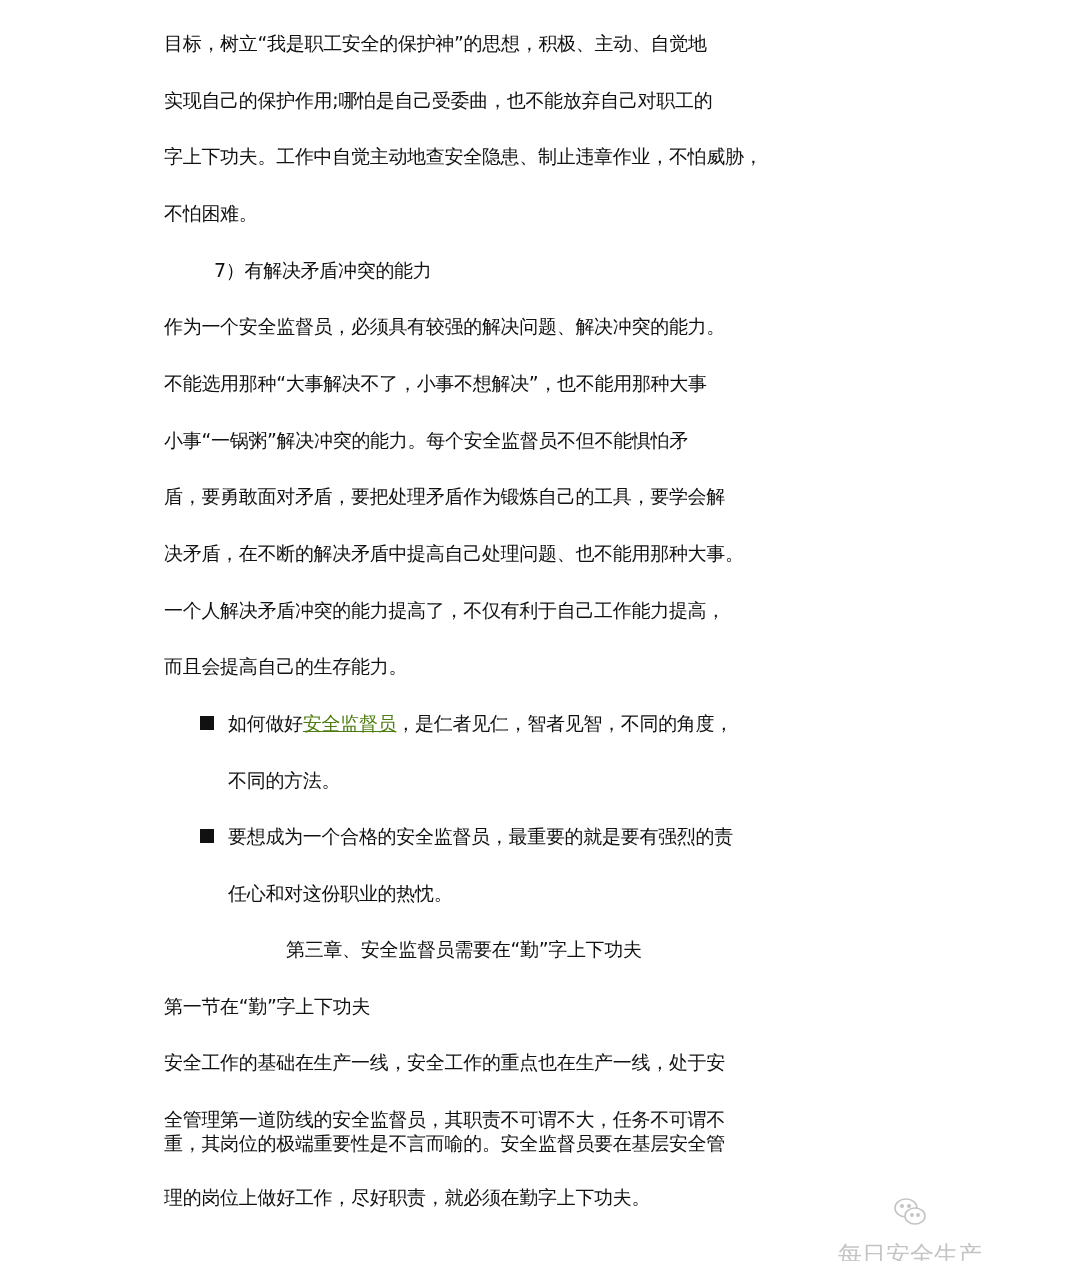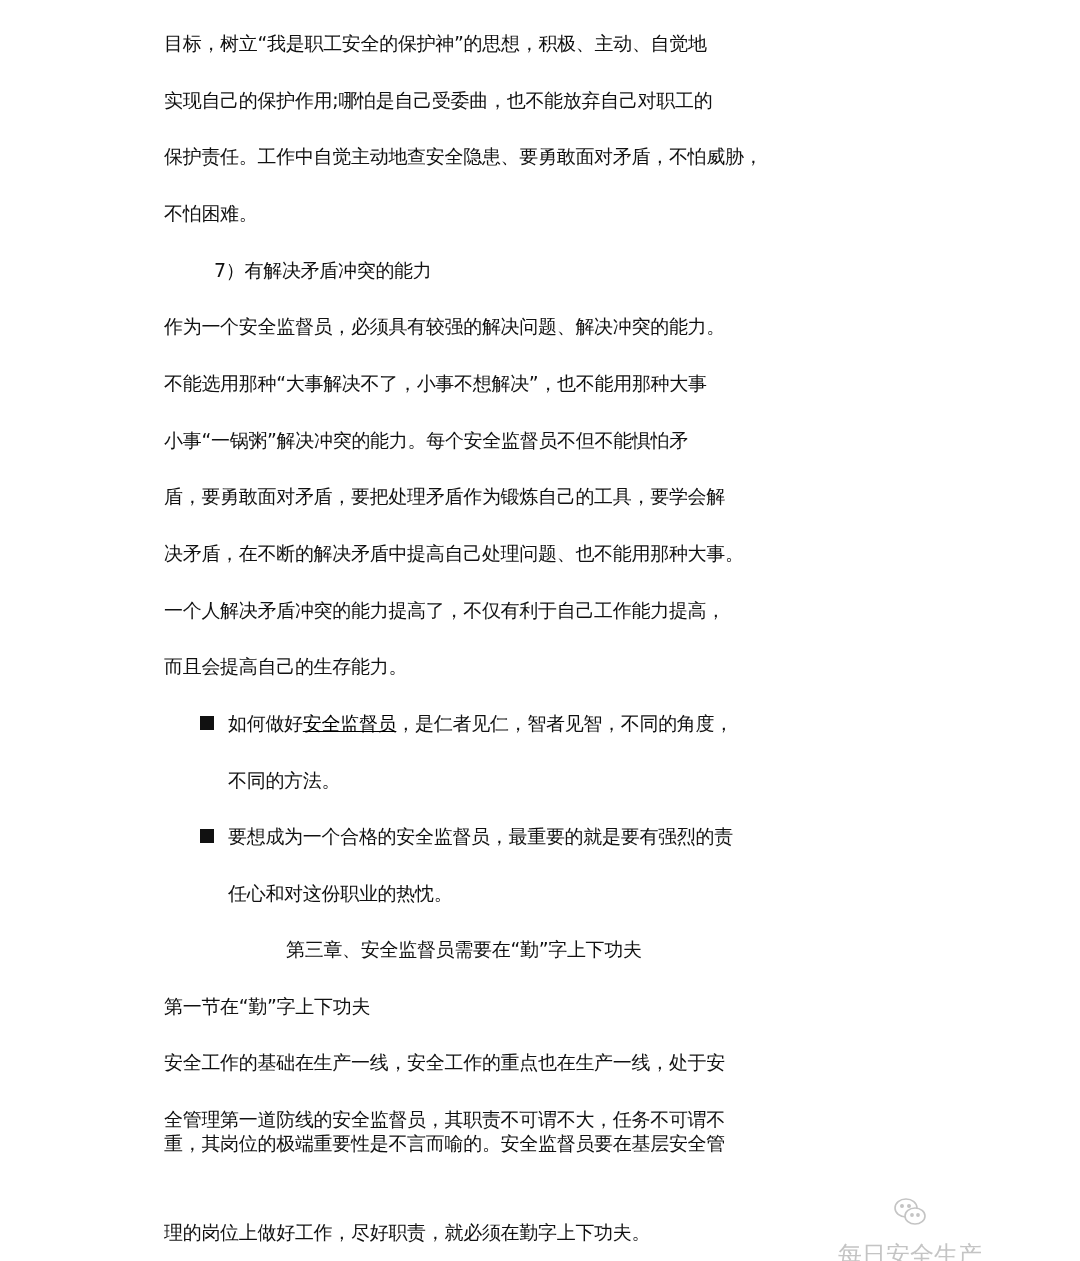--- a/index.html
+++ b/index.html
@@ -2,32 +2,32 @@
 <html><head>
 <meta charset="utf-8">
 <style>
   html, body { margin: 0; padding: 0; background: #ffffff; }
   body { width: 1080px; height: 1261px; position: relative; overflow: hidden;
          font-family: "DejaVu Sans", "Liberation Sans", sans-serif; color: #111; }
   .page { position: absolute; left: 164px; top: 0; width: 760px; }
   .line { position: absolute; left: 0; font-size: 19px; line-height: 30px; white-space: nowrap; letter-spacing: -0.3px; }
   .bold { font-weight: normal; }
   .bullet-box { position: absolute; width: 14px; height: 14px; background: #111; }
-  .link { color: #000000; text-decoration: underline; }
+  .link { color: #4d7c0f; text-decoration: underline; }
   .watermark { position: absolute; left: 838px; top: 1197px; display: flex; align-items: center; gap: 6px; color: #c4c4c4; font-size: 24px; flex-direction: column; }
   .watermark svg { width: 34px; height: 30px; }
 </style>
 </head>
 <body>
 
 <div class="page">
 
   <div class="line" style="top:28px">目标，树立“我是职工安全的保护神”的思想，积极、主动、自觉地</div>
   <div class="line" style="top:85px">实现自己的保护作用;哪怕是自己受委曲，也不能放弃自己对职工的</div>
-  <div class="line" style="top:141px">保护责任。工作中自觉主动地查安全隐患、要勇敢面对矛盾，不怕威胁，</div>
+  <div class="line" style="top:141px">字上下功夫。工作中自觉主动地查安全隐患、制止违章作业，不怕威胁，</div>
   <div class="line" style="top:198px">不怕困难。</div>
 
   <div class="line bold" style="top:255px; left:50px">7）有解决矛盾冲突的能力</div>
 
   <div class="line" style="top:311px">作为一个安全监督员，必须具有较强的解决问题、解决冲突的能力。</div>
   <div class="line" style="top:368px">不能选用那种“大事解决不了，小事不想解决”，也不能用那种大事</div>
   <div class="line" style="top:425px">小事“一锅粥”解决冲突的能力。每个安全监督员不但不能惧怕矛</div>
   <div class="line" style="top:481px">盾，要勇敢面对矛盾，要把处理矛盾作为锻炼自己的工具，要学会解</div>
   <div class="line" style="top:538px">决矛盾，在不断的解决矛盾中提高自己处理问题、也不能用那种大事。</div>
   <div class="line" style="top:595px">一个人解决矛盾冲突的能力提高了，不仅有利于自己工作能力提高，</div>
@@ -45,21 +45,21 @@
 
   <div class="line" style="top:934px; left:122px">
     <span class="bold">第三章</span><span>、安全监督员需要在“勤”字上下功夫</span>
   </div>
 
   <div class="line bold" style="top:991px">第一节在“勤”字上下功夫</div>
 
   <div class="line" style="top:1047px">安全工作的基础在生产一线，安全工作的重点也在生产一线，处于安</div>
   <div class="line" style="top:1104px">全管理第一道防线的安全监督员，其职责不可谓不大，任务不可谓不</div>
   <div class="line" style="top:1128px">重，其岗位的极端重要性是不言而喻的。安全监督员要在基层安全管</div>
-  <div class="line" style="top:1217px">理的岗位上做好工作，尽好职责，就必须在勤字上下功夫。</div>
+  <div class="line" style="top:1182px">理的岗位上做好工作，尽好职责，就必须在勤字上下功夫。</div>
 </div>
 
 <div class="watermark">
   <span>
     <svg viewBox="0 0 34 30" fill="none" stroke="#c4c4c4" stroke-width="1.6">
       <ellipse cx="13" cy="11" rx="11" ry="9"></ellipse>
       <ellipse cx="22" cy="19" rx="10" ry="8" fill="#fff"></ellipse>
       <circle cx="9" cy="9" r="1.2" fill="#c4c4c4"></circle>
       <circle cx="16" cy="9" r="1.2" fill="#c4c4c4"></circle>
       <circle cx="19" cy="18" r="1.1" fill="#c4c4c4"></circle>

